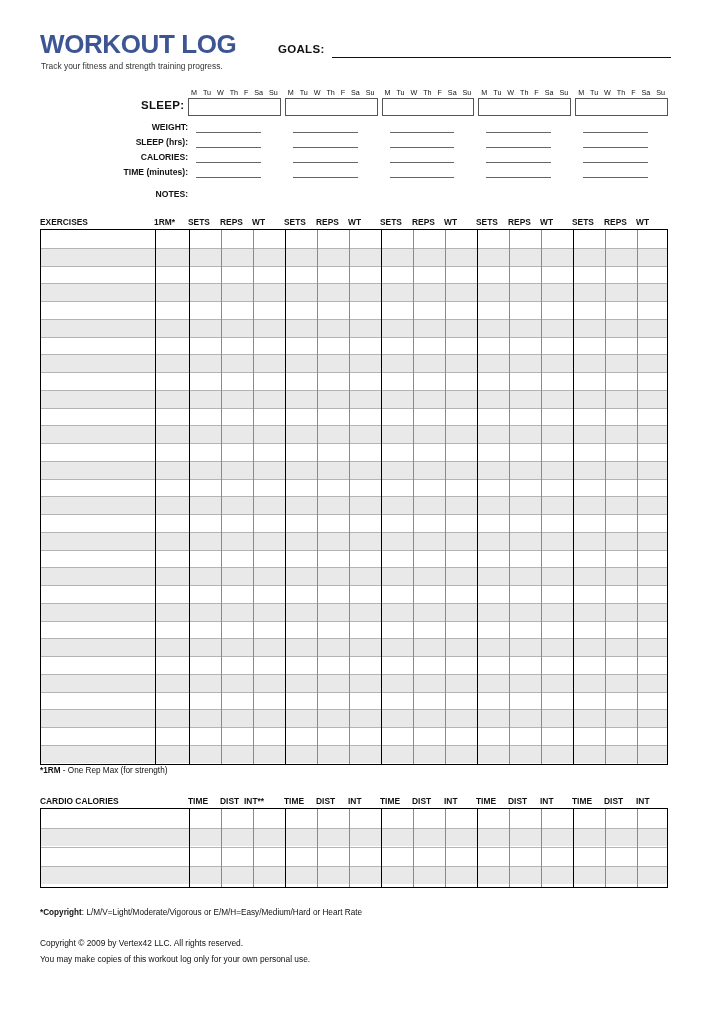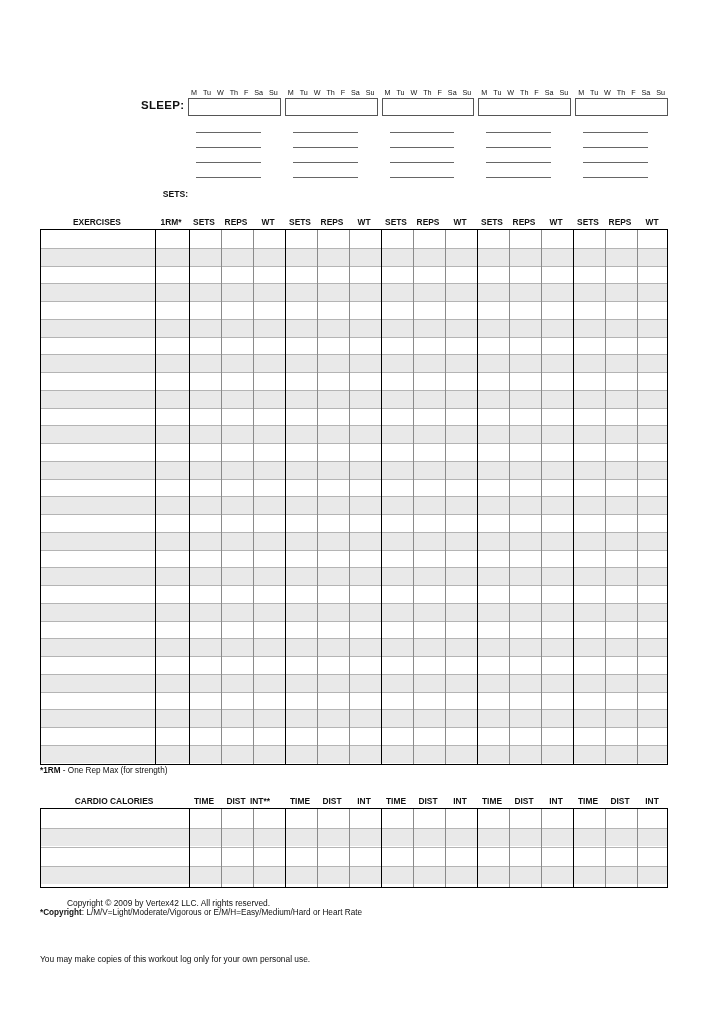--- a/index.html
+++ b/index.html
@@ -161,21 +161,20 @@
   .tbl-head {
     position: absolute;
     height: 12px;
   }
   .tbl-head .hcell {
     position: absolute;
     top: 0;
     font-size: 8.4px;
     font-weight: bold;
     color: #111;
-    text-align: center;
     line-height: 12px;
     white-space: nowrap;
   }
   .grid {
     position: absolute;
     box-sizing: border-box;
     border: 1.8px solid #000;
     background: #fff;
   }
   .row {
@@ -217,20 +216,26 @@
     font-size: 8.4px;
     color: #111;
     white-space: nowrap;
   }
 </style>
 </head>
 <body>
 
 <div class="page">
 
+  <div class="header">
+    <div class="title">WORKOUT LOG</div>
+    <div class="subtitle">Track your fitness and strength training progress.</div>
+    <div class="goals-label">GOALS:</div>
+    <div class="goals-line"></div>
+  </div>
 
   <div class="dates" id="dates-container">
     <div class="date-label">SLEEP:</div>
   <div class="date-block" style="left: 0px; width: 92.8px;">
         <div class="weekdays">
           <span>M</span>
           <span>Tu</span>
           <span>W</span>
           <span>Th</span>
           <span>F</span>
@@ -283,20 +288,26 @@
           <span>Th</span>
           <span>F</span>
           <span>Sa</span>
           <span>Su</span>
         </div>
         <div class="date-box"></div>
       </div>
     </div>
 
   <div class="stats" id="stats-container">
+    <div class="labels-col" id="stats-labels">
+        <div class="stat-label" style="top: 0px;">WEIGHT:</div>
+        <div class="stat-label" style="top: 15px;">SLEEP (hrs):</div>
+        <div class="stat-label" style="top: 30px;">CALORIES:</div>
+        <div class="stat-label" style="top: 45px;">TIME (minutes):</div>
+      </div>
   <div class="underline" style="left: 156px; width: 64.8px; top: 10px;"></div>
       <div class="underline" style="left: 156px; width: 64.8px; top: 25px;"></div>
       <div class="underline" style="left: 156px; width: 64.8px; top: 40px;"></div>
       <div class="underline" style="left: 156px; width: 64.8px; top: 55px;"></div>
       <div class="underline" style="left: 252.8px; width: 64.8px; top: 10px;"></div>
       <div class="underline" style="left: 252.8px; width: 64.8px; top: 25px;"></div>
       <div class="underline" style="left: 252.8px; width: 64.8px; top: 40px;"></div>
       <div class="underline" style="left: 252.8px; width: 64.8px; top: 55px;"></div>
       <div class="underline" style="left: 349.6px; width: 64.8px; top: 10px;"></div>
       <div class="underline" style="left: 349.6px; width: 64.8px; top: 25px;"></div>
@@ -304,21 +315,21 @@
       <div class="underline" style="left: 349.6px; width: 64.8px; top: 55px;"></div>
       <div class="underline" style="left: 446.4px; width: 64.8px; top: 10px;"></div>
       <div class="underline" style="left: 446.4px; width: 64.8px; top: 25px;"></div>
       <div class="underline" style="left: 446.4px; width: 64.8px; top: 40px;"></div>
       <div class="underline" style="left: 446.4px; width: 64.8px; top: 55px;"></div>
       <div class="underline" style="left: 543.2px; width: 64.8px; top: 10px;"></div>
       <div class="underline" style="left: 543.2px; width: 64.8px; top: 25px;"></div>
       <div class="underline" style="left: 543.2px; width: 64.8px; top: 40px;"></div>
       <div class="underline" style="left: 543.2px; width: 64.8px; top: 55px;"></div>
     </div>
-  <div class="notes-label">SETS:</div>
+  <div class="notes-label">NOTES:</div>
 
   <div class="tbl-head" id="ex-head" style="left: 40px; top: 216px; width: 628px;">
       <div class="hcell" style="left: 0px; width: 114px;">EXERCISES</div>
       <div class="hcell" style="left: 114px; width: 34px;">1RM*</div>
       <div class="hcell" style="left: 148px; width: 32px;">SETS</div>
       <div class="hcell" style="left: 180px; width: 32px;">REPS</div>
       <div class="hcell" style="left: 212px; width: 32px;">WT</div>
       <div class="hcell" style="left: 244px; width: 32px;">SETS</div>
       <div class="hcell" style="left: 276px; width: 32px;">REPS</div>
       <div class="hcell" style="left: 308px; width: 32px;">WT</div>
@@ -452,16 +463,16 @@
       <div class="vline" style="left: 468px;"></div>
       <div class="vline" style="left: 500px;"></div>
       <div class="vline thick" style="left: 532px;"></div>
       <div class="vline" style="left: 564px;"></div>
       <div class="vline" style="left: 596px;"></div>
     </div>
   <div class="footnote" id="cd-footnote" style="left:40px; top:908px;">
     <b>*Copyright</b><span>: L/M/V=Light/Moderate/Vigorous or E/M/H=Easy/Medium/Hard or Heart Rate</span>
   </div>
 
-  <div class="copyright" style="top:898px;margin-left:27px;">Copyright © 2009 by Vertex42 LLC. All rights reserved.</div>
+  <div class="copyright" style="top:938px;">Copyright © 2009 by Vertex42 LLC. All rights reserved.</div>
   <div class="copyright" style="top:954px;">You may make copies of this workout log only for your own personal use.</div>
 
 </div>
 
 </body></html>

